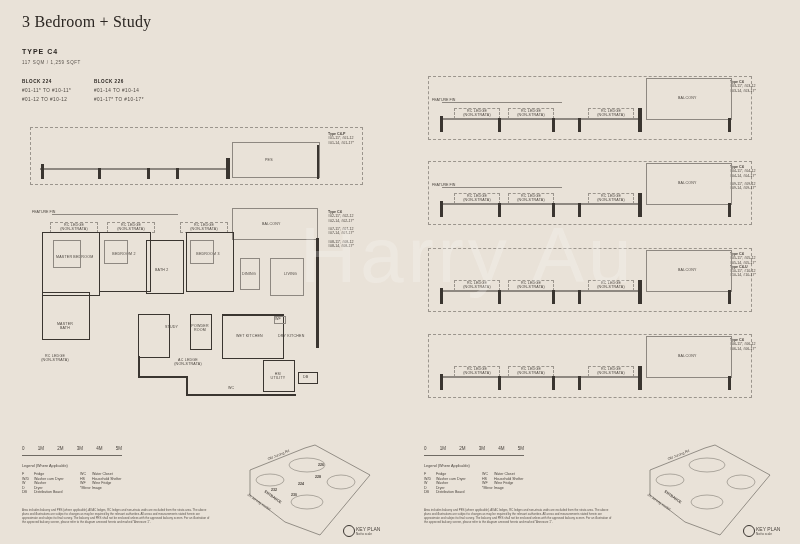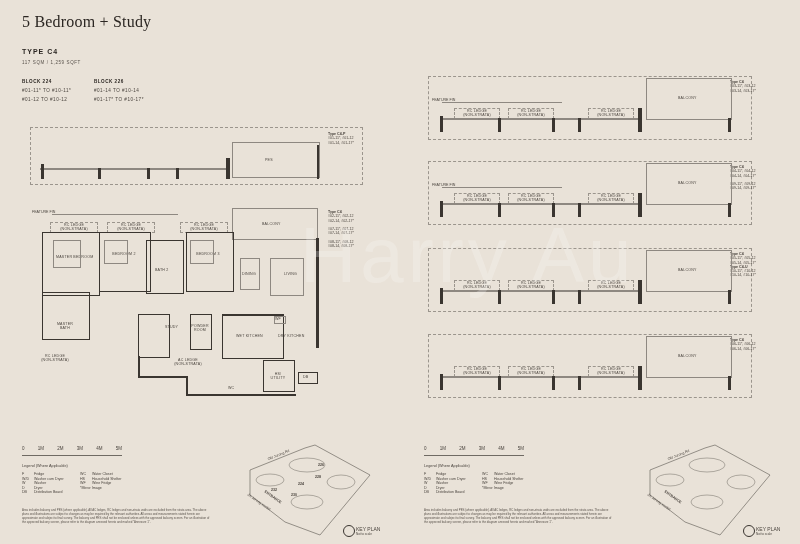--- a/index.html
+++ b/index.html
@@ -22,21 +22,21 @@
   .legend-head{font-size:3.8px;color:#4a443e;}
   .legend-row{font-size:3.6px;color:#4a443e;line-height:4.6px;white-space:nowrap;}
   .disclaimer{font-size:2.9px;line-height:4px;color:#5a534c;width:190px;}
   .watermark{left:300px;top:210px;font-family:Liberation Sans, sans-serif;font-size:78px;color:#ffffff;opacity:0.22;letter-spacing:4px;white-space:nowrap;}
   .kp-text{font-size:3.6px;color:#4a443e;}
   .compass{width:10px;height:10px;border:1px solid #3a3530;border-radius:50%;}
 </style>
 </head>
 <body>
 
-<div class="abs title">5 Bedroom + Study</div>
+<div class="abs title">3 Bedroom + Study</div>
 <div class="abs type">TYPE C4</div>
 <div class="abs area">117 SQM / 1,259 SQFT</div>
 
 <div class="abs blk" style="left:22px;top:77px;">
   <b>BLOCK 224</b>
   <span>#01-11* TO #10-11*</span><br>
   <span>#01-12 TO #10-12</span>
 </div>
 <div class="abs blk" style="left:94px;top:77px;">
   <b>BLOCK 226</b>

